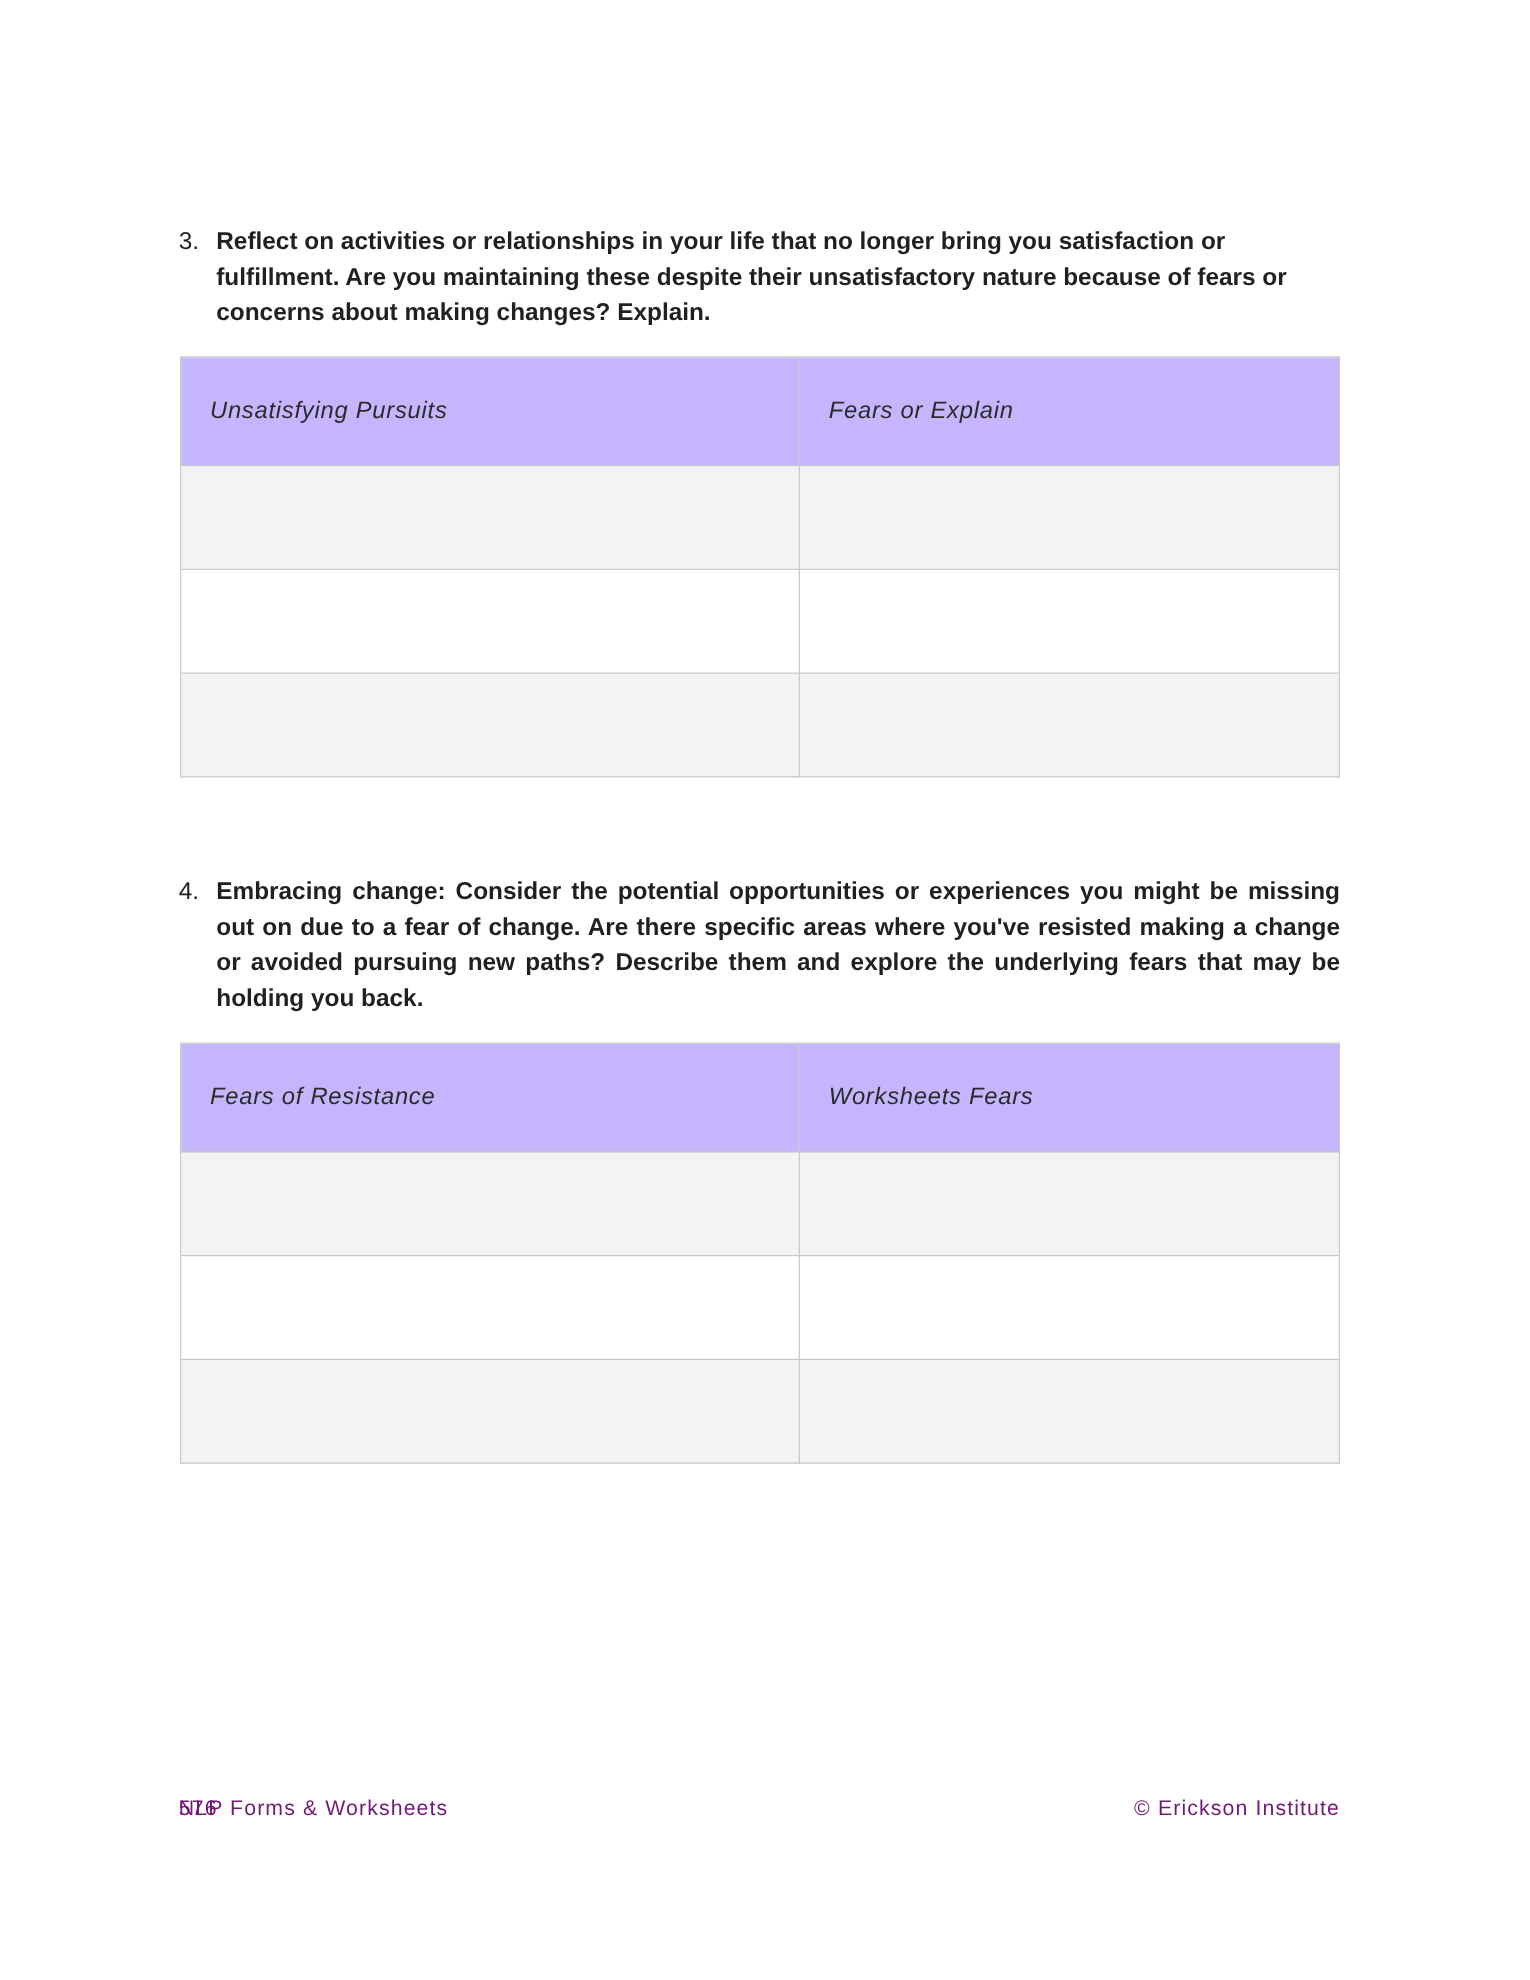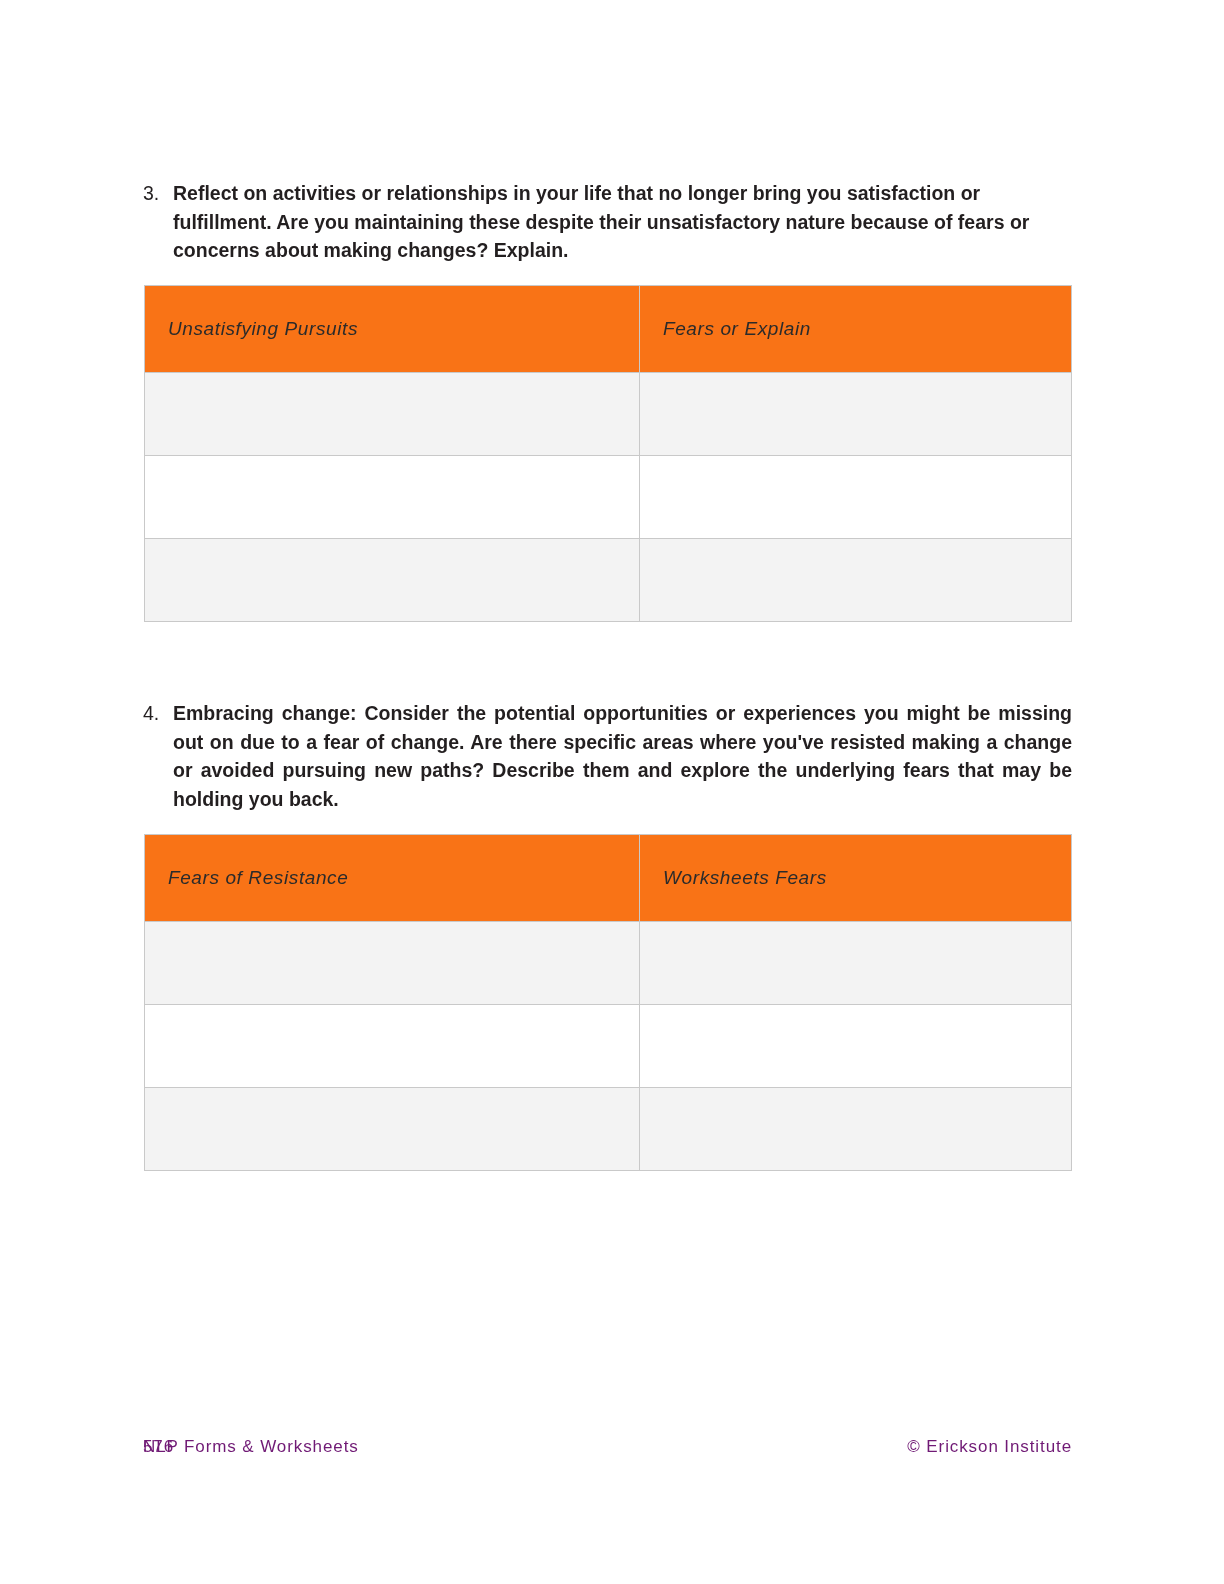--- a/index.html
+++ b/index.html
@@ -66,21 +66,21 @@
   .wtable col.c2 { width: 432px; }
 
   .wtable th, .wtable td {
     border: 1px solid #c9c9c9;
     padding: 0;
     margin: 0;
   }
 
   .wtable th {
     height: 86px;
-    background: #f97316;
+    background: #c4b5fd;
     text-align: left;
     vertical-align: middle;
     font-weight: normal;
     font-style: italic;
     font-size: 19px;
     letter-spacing: 0.6px;
     color: #2b2b2b;
     padding: 0 0 0 23px;
   }
 

